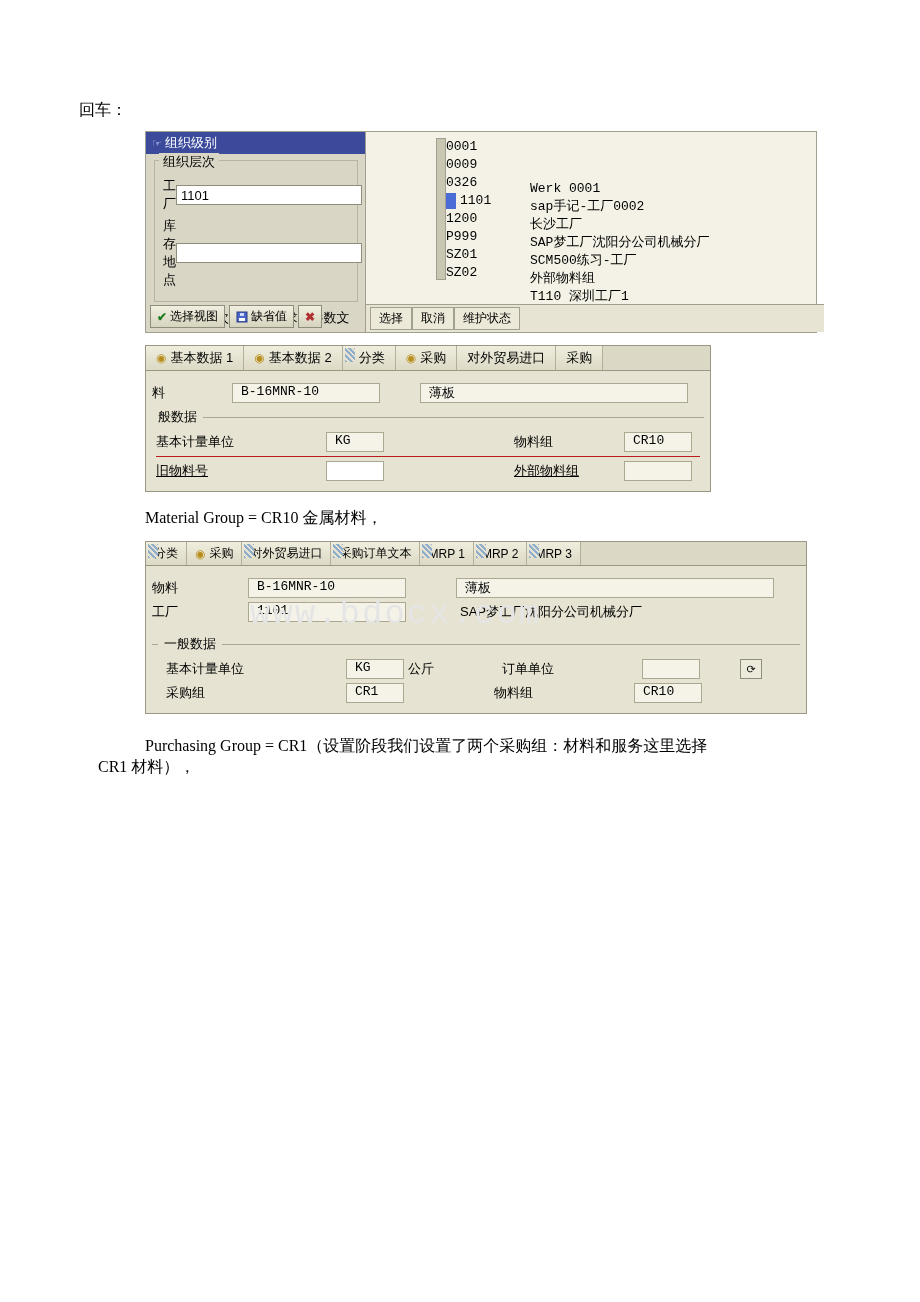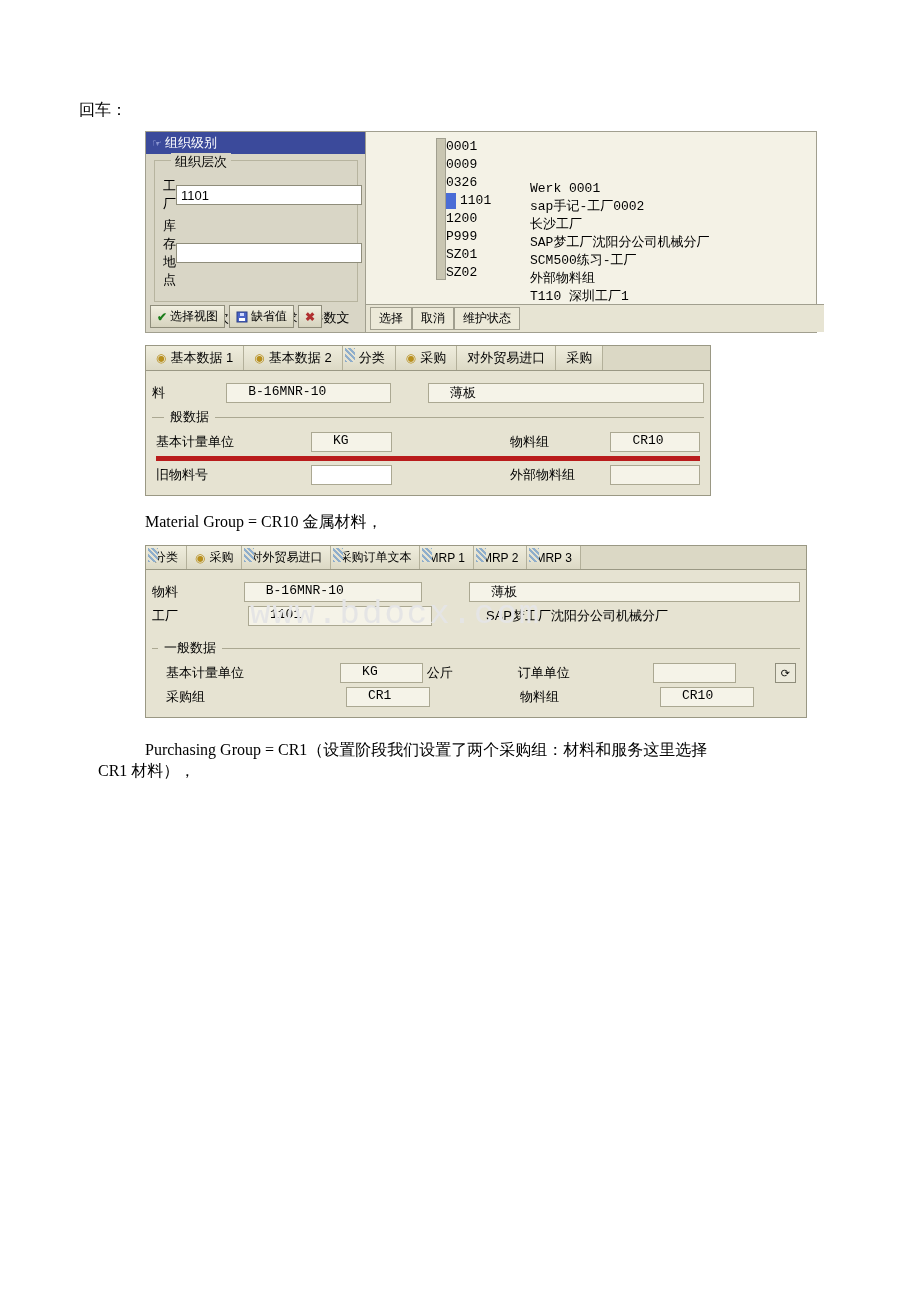--- a/index.html
+++ b/index.html
@@ -56,21 +56,21 @@
   }
   .org-group {
     margin: 6px 8px 4px 8px;
     border: 1px solid #b7b49f;
     background: #d9d6c6;
     position: relative;
     padding: 12px 8px 8px 8px;
   }
   .org-group-label {
     position: absolute;
-    top: -8px; left: 16px;
+    top: -8px; left: 4px;
     background: #d9d6c6;
     padding: 0 4px;
     font-size: 13px;
   }
   .org-row { display: flex; align-items: center; margin: 4px 0; }
   .org-label { width: 80px; font-size: 13px; }
   .org-input {
     flex: 1;
     background: #fff;
     border: 1px solid #8f8d7b;
@@ -148,30 +148,30 @@
     position:relative; padding-left:16px;
   }
   .tab.tab-hatch::before {
     content:""; position:absolute; left:2px; top:2px; width:10px; height:14px;
     background: repeating-linear-gradient(45deg,#8faecb 0,#8faecb 2px,#e6e3d2 2px,#e6e3d2 4px);
   }
   .eye-icon { color:#b88f1d; font-size:12px; }
   .tabbody { padding: 8px 6px 0 6px; }
   .fieldrow { display:flex; align-items:center; margin:4px 0; }
   .fl { font-size:13px; }
-  .fin { background:#f5f3e8; border:1px solid #aba892; height:18px; padding:0 21px; font-size:13px; font-family:"Courier New",monospace;}
+  .fin { background:#f5f3e8; border:1px solid #aba892; height:18px; padding:0 8px; font-size:13px; font-family:"Courier New",monospace;}
   .fout { font-size:13px; padding:0 4px; }
   .groupbox {
     margin-top: 14px;
     border-top: 1px solid #aba892;
     position: relative;
     padding: 10px 4px 6px 4px;
   }
-  .groupbox-label { position:absolute; top:-10px; left:12px; background:#e6e3d2; padding:0 6px; font-size:13px;}
-  .shot2 .lastrow { border-top:5px solid #b91c1c; margin-top:4px; padding-top:4px;}
+  .groupbox-label { position:absolute; top:-10px; left:0; background:#e6e3d2; padding:0 6px; font-size:13px;}
+  .shot2 .lastrow { border-top:1px solid #b91c1c; margin-top:4px; padding-top:4px;text-decoration:underline;}
 
   
   .shot3 {
     margin-left: 145px;
     margin-top: 12px;
     width: 660px;
     border: 1px solid #9a9884;
     background: #e6e3d2;
   }
   .watermark {

